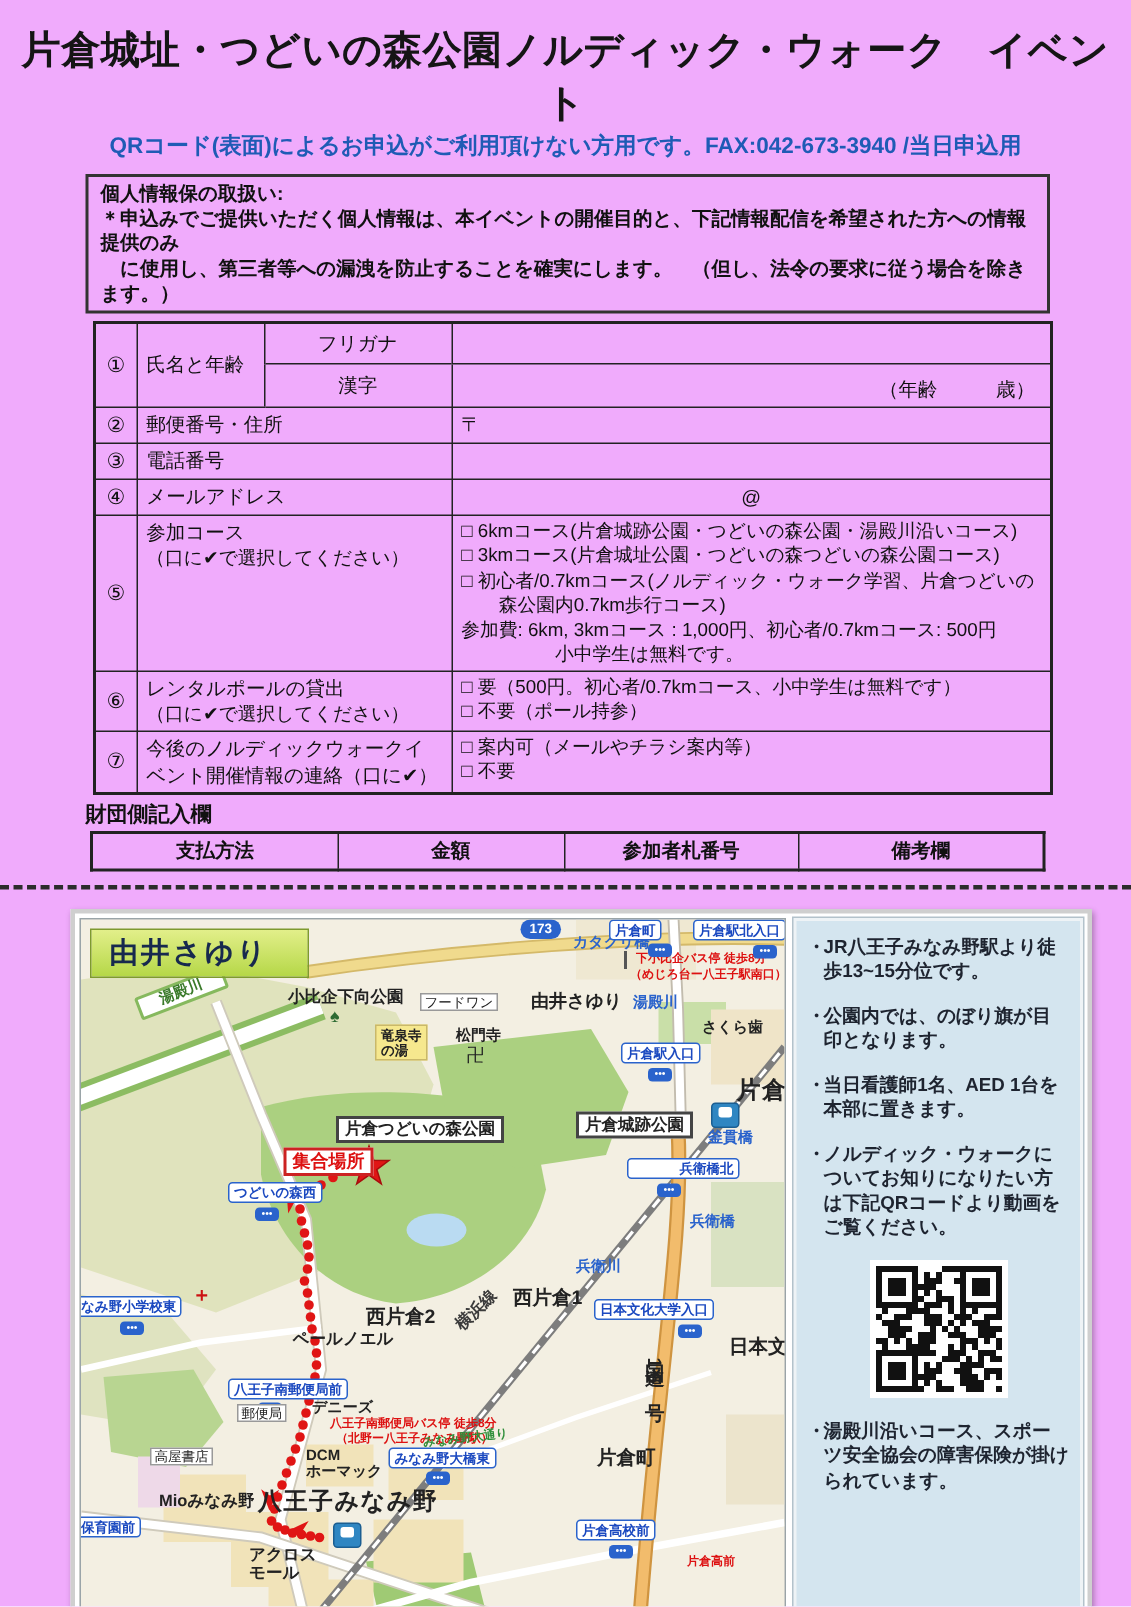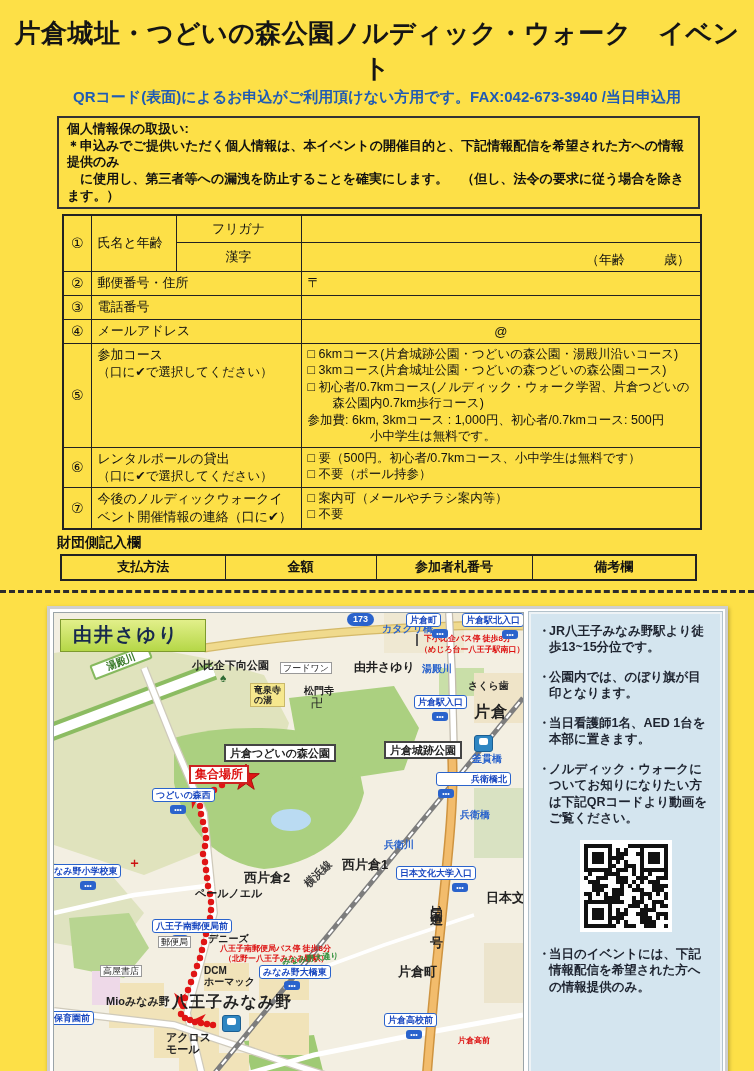--- a/index.html
+++ b/index.html
@@ -1,16 +1,16 @@
 <!DOCTYPE html>
 <html><head>
 <meta charset="utf-8">
 <style>
   html,body{margin:0;padding:0;background:#fff;}
-  .page{position:relative;width:754px;height:1071px;background:#fde047;overflow:hidden;
+  .page{position:relative;width:754px;height:1071px;background:#f0abfc;overflow:hidden;
         font-family:"Liberation Sans","DejaVu Sans",sans-serif;color:#111;}
   
   .title{margin:16px 10px 0;text-align:center;font-size:26px;font-weight:bold;letter-spacing:.5px;color:#151515;}
   .subtitle{margin:2px 10px 0;text-align:center;font-size:15px;font-weight:bold;color:#1f5bb5;}
   
   .privacy{margin:9px 0 0 57px;width:643px;box-sizing:border-box;border:2px solid #333;
            padding:3px 8px;font-size:13px;font-weight:bold;line-height:1.28;white-space:pre-wrap;}
   
   table{border-collapse:collapse;}
   .main-table{margin:5px 0 0 62px;border:2px solid #222;table-layout:fixed;}
@@ -283,29 +283,29 @@
           <span class="ml tree-icon" style="left: 166px; top: 55px;"></span>
           <span class="ml yellowbox" style="left: 196px; top: 70px;">竜泉寺
 の湯</span>
           <span class="ml place10" style="left: 250px; top: 72px;">松門寺</span>
           <span class="ml manji" style="left: 257px; top: 84px;">卍</span>
           <span class="ml place12" style="left: 300px; top: 48px;">由井さゆり</span>
           <span class="ml bluetext" style="left: 368px; top: 50px;">湯殿川</span>
           <span class="ml place10" style="left: 414px; top: 67px;">さくら歯</span>
           <span class="ml bus" style="left: 360px; top: 82px;">片倉駅入口</span>
           <span class="ml bus-icon" style="left: 378px; top: 99px;"></span>
-          <span class="ml place16" style="left: 420px; top: 90px;">片倉</span>
+          <span class="ml place16" style="left: 420px; top: 106px; padding-left: 17px;">片倉</span>
           <span class="ml station-icon" style="left: 420px; top: 122px;"></span>
           <span class="ml bluetext" style="left: 418px; top: 140px;">釜貫橋</span>
           <span class="ml whitebox" style="left: 330px; top: 128px;">片倉城跡公園</span>
           <span class="ml whitebox" style="left: 170px; top: 131px;">片倉つどいの森公園</span>
           <span class="ml redbox" style="left: 135px; top: 152px;">集合場所</span>
           <span class="ml bus" style="left: 98px; top: 175px;">つどいの森西</span>
           <span class="ml bus-icon" style="left: 116px; top: 192px;"></span>
-          <span class="ml bus" style="left: 382px; top: 159px; padding-left: 34px;">兵衛橋北</span>
+          <span class="ml bus" style="left: 364px; top: 159px; padding-left: 34px;">兵衛橋北</span>
           <span class="ml bus-icon" style="left: 384px; top: 176px;"></span>
           <span class="ml bluetext" style="left: 374px; top: 196px; padding-left: 32px;">兵衛橋</span>
           <span class="ml bluetext" style="left: 330px; top: 226px;">兵衛川</span>
           <span class="ml place13" style="left: 288px; top: 245px;">西片倉1</span>
           <span class="ml railtext" style="left: 252px; top: 266px; transform: rotate(-44deg);">横浜線</span>
           <span class="ml bus" style="left: 342px; top: 253px;">日本文化大学入口</span>
           <span class="ml bus-icon" style="left: 398px; top: 270px;"></span>
           <span class="ml bus" style="left: -4px; top: 251px;">なみ野小学校東</span>
           <span class="ml bus-icon" style="left: 26px; top: 268px;"></span>
           <span class="ml redcross" style="left: 74px; top: 243px;">＋</span>
@@ -604,18 +604,18 @@
             <rect x="40" y="80" width="4" height="4" fill="#111"></rect>
             <rect x="44" y="80" width="4" height="4" fill="#111"></rect>
             <rect x="48" y="80" width="4" height="4" fill="#111"></rect>
             <rect x="60" y="80" width="4" height="4" fill="#111"></rect>
             <rect x="64" y="80" width="4" height="4" fill="#111"></rect>
             <rect x="68" y="80" width="4" height="4" fill="#111"></rect>
             <rect x="80" y="80" width="4" height="4" fill="#111"></rect>
           </svg></div>
       <div class="note">
           <span class="bullet">・</span>
-          <span>当日のイベントには、下記情報配信を希望された方への情報提供のみ。</span>
+          <span>湯殿川沿いコース、スポーツ安全協会の障害保険が掛けられています。</span>
         </div>
     </aside>
   </div>
 
 </div>
 
 </body></html>

